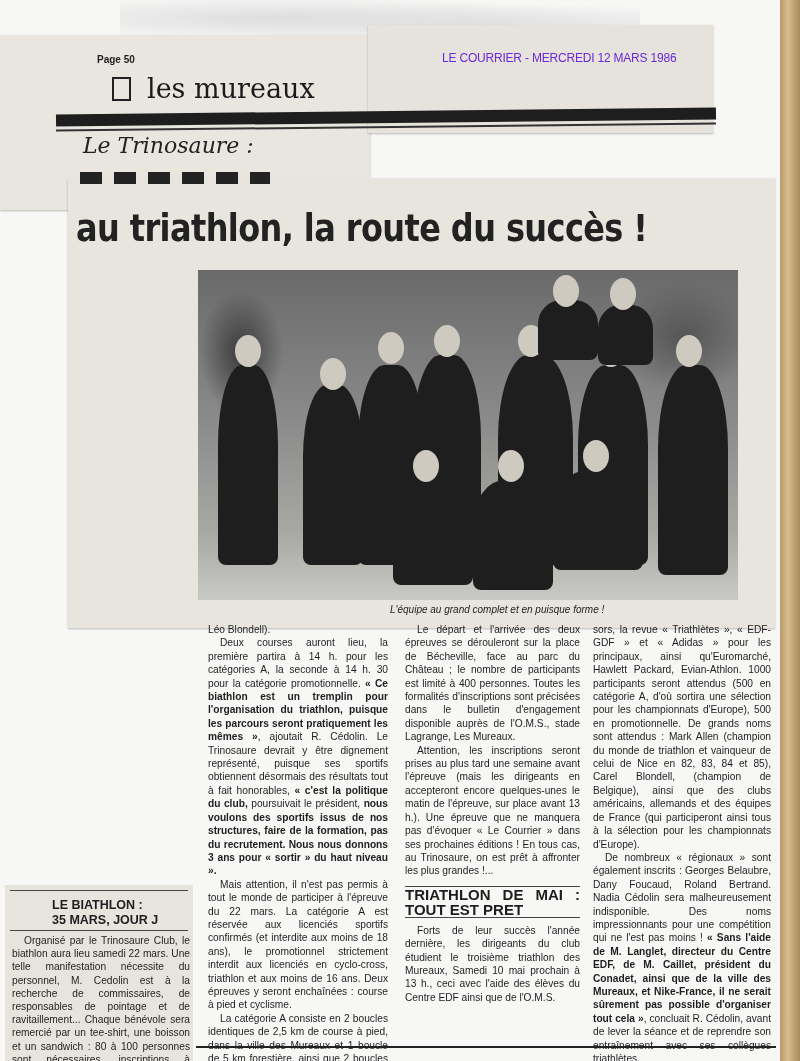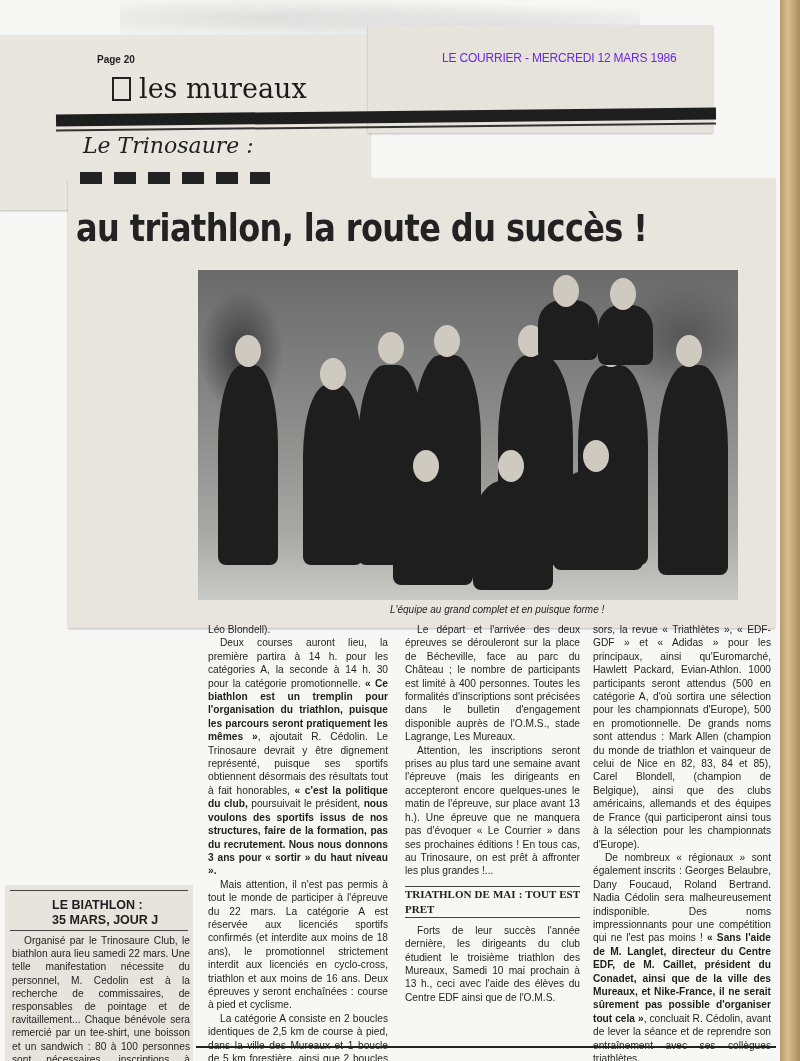--- a/index.html
+++ b/index.html
@@ -5,21 +5,21 @@
   html,body{margin:0;padding:0;}
   body{width:800px;height:1061px;position:relative;overflow:hidden;background:#f3f3f1;font-family:"Liberation Sans",sans-serif;}
   .wood{position:absolute;right:0;top:0;width:20px;height:1061px;background:linear-gradient(90deg,#b89a6c,#d9bd8e 40%,#a88a5e);}
   .whitepage{position:absolute;left:0;top:0;width:785px;height:1061px;background:#f7f7f6;}
   .ghost{position:absolute;left:120px;top:0;width:520px;height:45px;background:radial-gradient(ellipse at 30% 40%,#d8d8d8,transparent 60%),radial-gradient(ellipse at 70% 50%,#dcdcdc,transparent 60%);opacity:.8;}
   .clip{position:absolute;background:#e9e6e0;box-shadow:0 1px 2px rgba(0,0,0,.25);}
   .masthead-left{left:0;top:35px;width:370px;height:175px;}
   .masthead-right{left:368px;top:25px;width:345px;height:108px;background:#e6e3dc;}
   .page-num{position:absolute;left:97px;top:54px;font-size:10px;font-weight:bold;color:#222;}
   .paper-date{position:absolute;left:442px;top:51px;font-size:12px;color:#6d28d9;letter-spacing:-.2px;}
-  .section{position:absolute;left:112px;top:73px;font-family:"DejaVu Serif",serif;font-size:27px;color:#1a1a1a;display:flex;align-items:center;gap:8px;}
+  .section{position:absolute;left:112px;top:73px;font-family:"DejaVu Serif",serif;font-size:27px;color:#1a1a1a;display:flex;align-items:center;gap:16px;}
   .section .box{width:15px;height:20px;border:2px solid #222;display:inline-block;}
   .rule-thick{position:absolute;left:56px;top:111px;width:660px;height:12px;background:#1e1e1e;transform:rotate(-.6deg);}
   .rule-thin{position:absolute;left:56px;top:126px;width:660px;height:2px;background:#333;transform:rotate(-.6deg);}
   .kicker{position:absolute;left:83px;top:133px;font-family:"DejaVu Serif",serif;font-style:italic;font-size:22px;color:#222;}
   .headline-clip{left:68px;top:178px;width:707px;height:450px;background:#e8e5df;}
   .hidden-word{position:absolute;left:80px;top:172px;width:190px;height:12px;background:repeating-linear-gradient(90deg,#222 0 22px,transparent 22px 34px);}
   .headline{position:absolute;left:76px;top:206px;font-family:"DejaVu Sans",sans-serif;font-weight:bold;font-size:32px;color:#222;letter-spacing:-.6px;white-space:nowrap;transform:scaleY(1.15);transform-origin:left top;}
   .photo{position:absolute;left:198px;top:270px;width:540px;height:330px;background:
     radial-gradient(ellipse 60px 90px at 8% 25%,#3a3a3a,transparent 70%),
     radial-gradient(ellipse 100px 80px at 90% 20%,#555,transparent 70%),
@@ -31,34 +31,34 @@
   .col p{margin:0;text-indent:12px;}
   .col b{font-weight:bold;}
   .col1{left:208px;top:623px;width:180px;}
   .col2{left:405px;top:623px;width:175px;}
   .col3{left:593px;top:623px;width:178px;}
   .sidebar{position:absolute;left:5px;top:885px;width:188px;height:176px;background:#e7e4de;}
   .side-title{position:absolute;left:12px;top:898px;font-weight:bold;font-size:12.5px;line-height:15px;color:#1e1e1e;margin-left:40px;}
   .side-body{position:absolute;left:12px;top:934px;width:178px;font-size:10.2px;line-height:13.2px;text-align:justify;color:#1e1e1e;}
   .side-body p{margin:0;text-indent:12px;}
   .hr{position:absolute;height:1px;background:#444;}
-  .subhead{font-weight:bold;font-size:11px;line-height:15px;margin:8px 0 6px 0;text-indent:0 !important;font-family:Liberation Serif, serif;}
+  .subhead{font-weight:bold;font-size:15px;line-height:15px;margin:8px 0 6px 0;text-indent:0 !important;}
   .bottom-rule{position:absolute;left:196px;top:1046px;width:580px;height:2px;background:#222;}
 </style>
 </head>
 <body>
 
 <div class="whitepage"></div>
 <div class="wood"></div>
 <div class="ghost"></div>
 
 <div class="clip masthead-left"></div>
 <div class="clip masthead-right"></div>
 
-<div class="page-num">Page 20</div>
+<div class="page-num">Page 50</div>
 <div class="paper-date">LE COURRIER - MERCREDI 12 MARS 1986</div>
 <div class="section">
   <span class="box"></span>
   <span>les mureaux</span>
 </div>
 <div class="rule-thick"></div>
 <div class="rule-thin"></div>
 <div class="kicker">Le Trinosaure :</div>
 
 <div class="clip headline-clip"></div>

